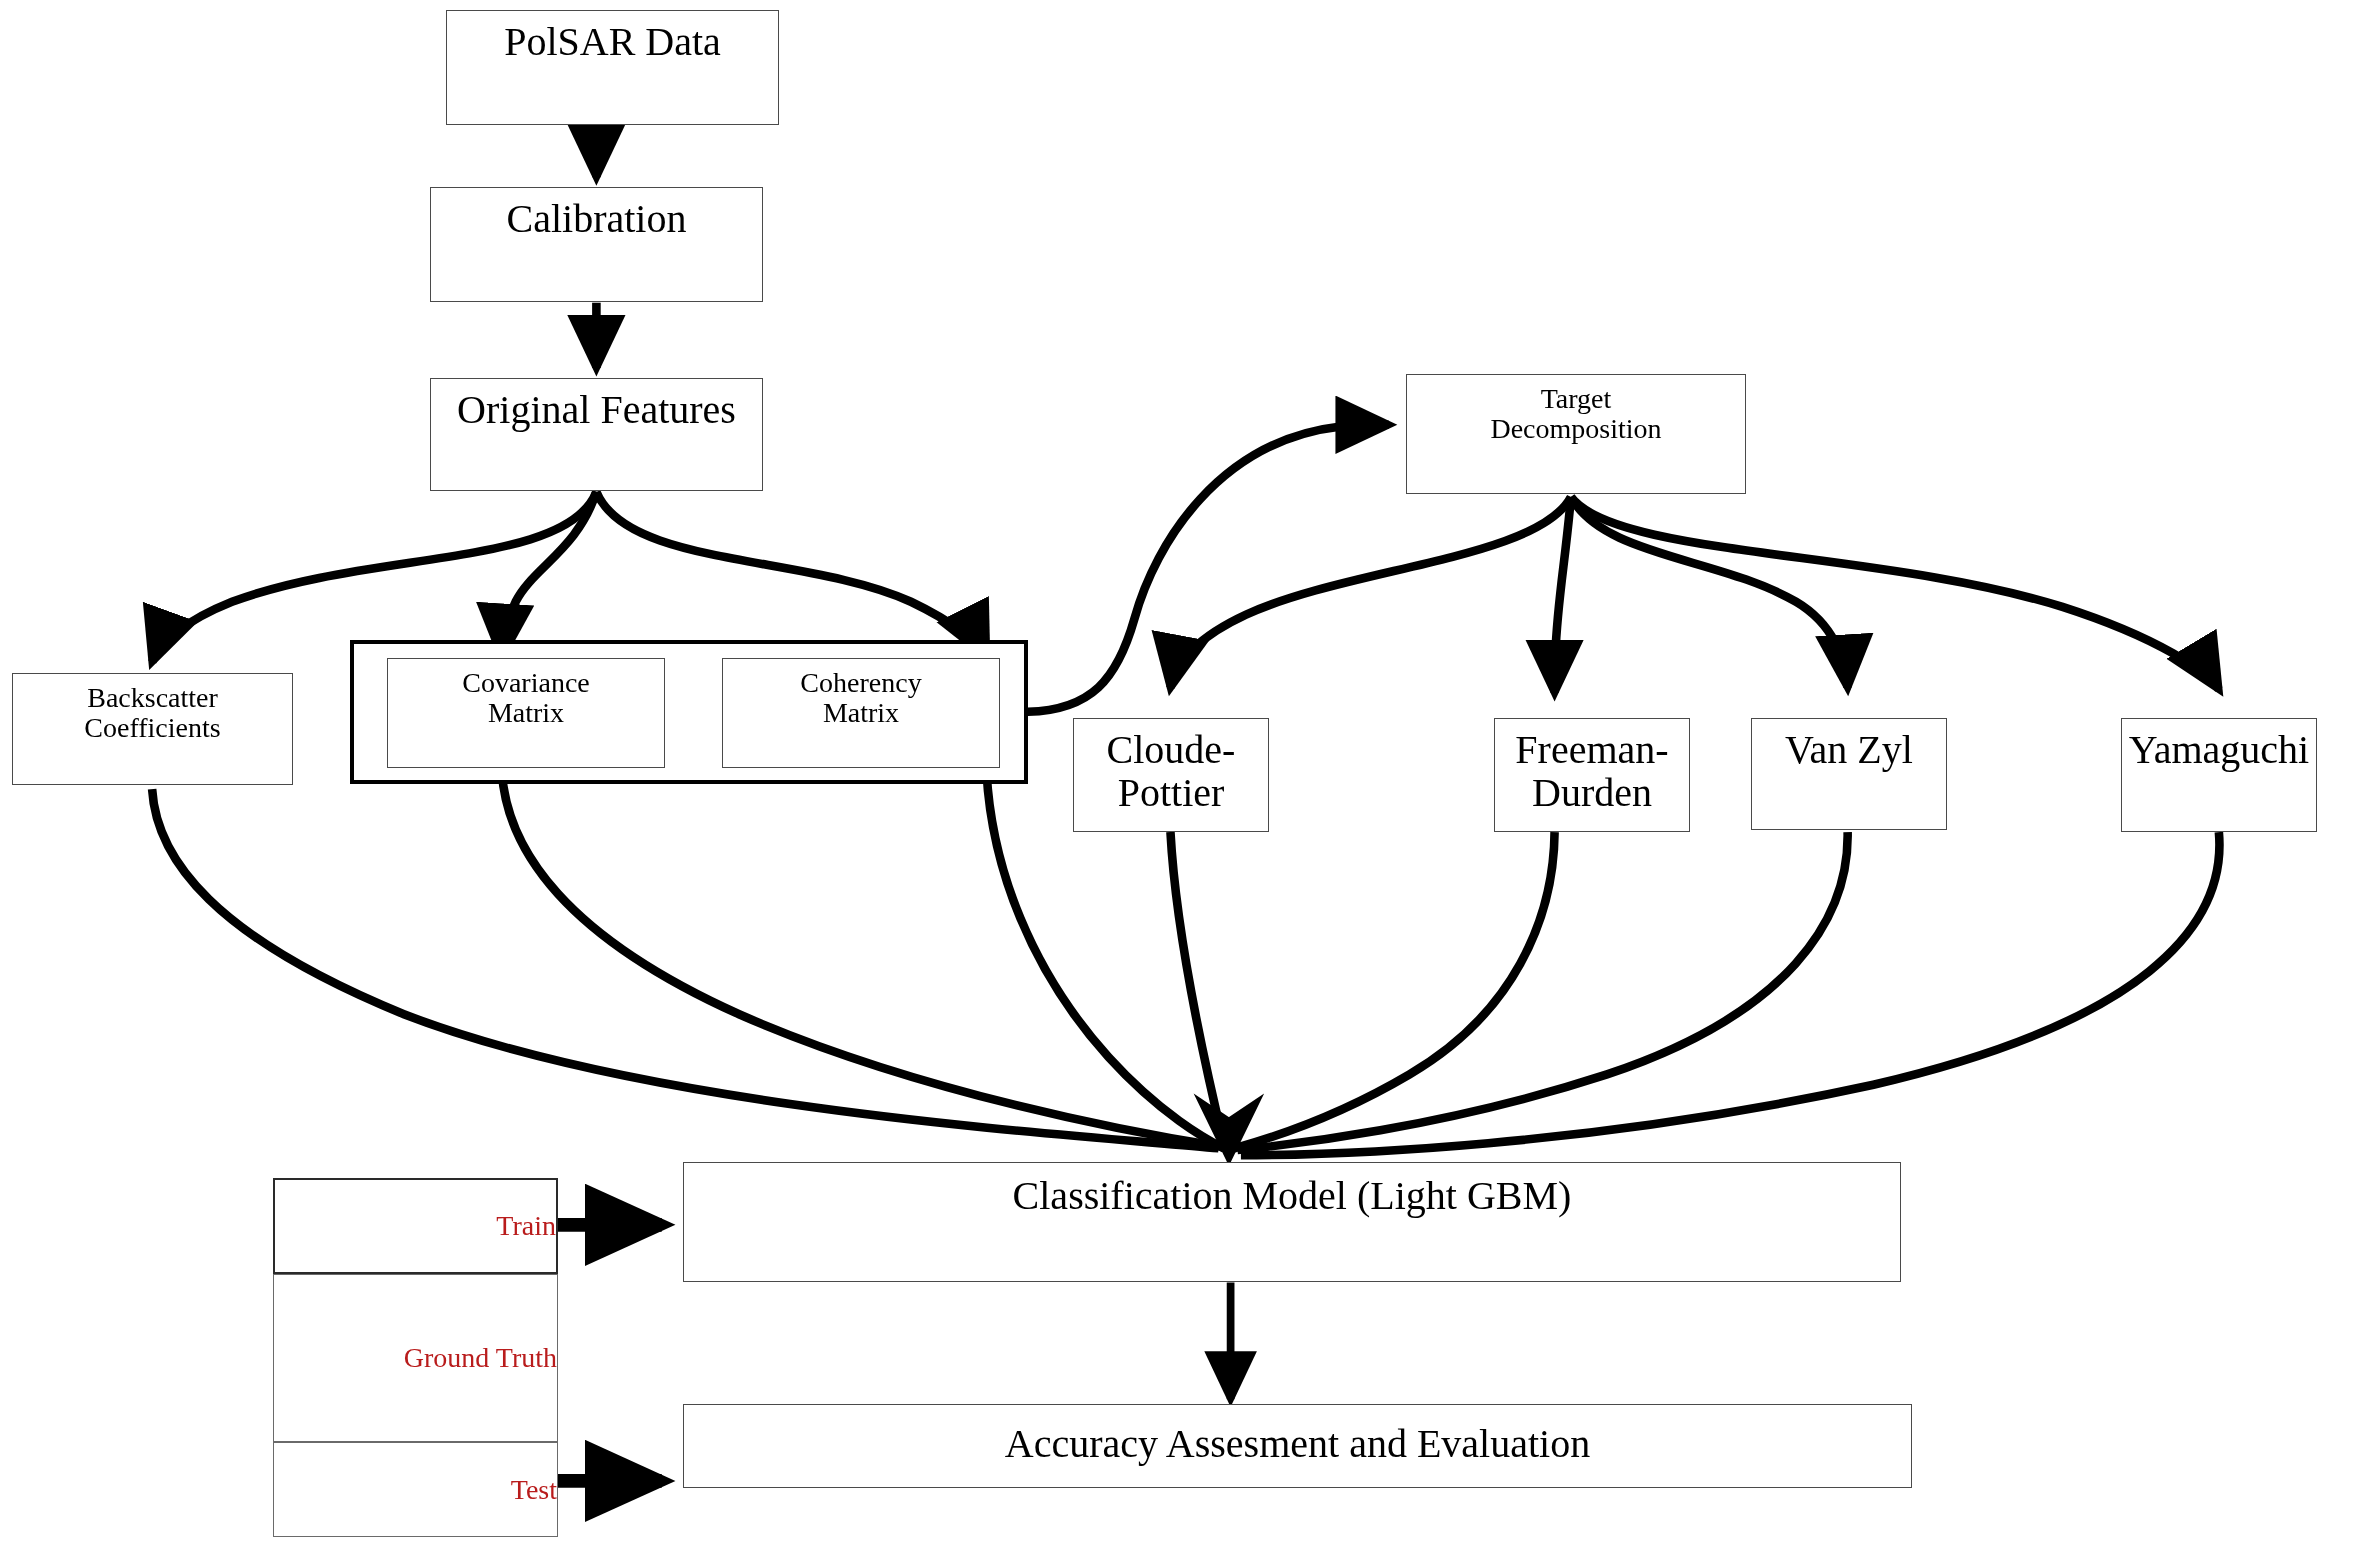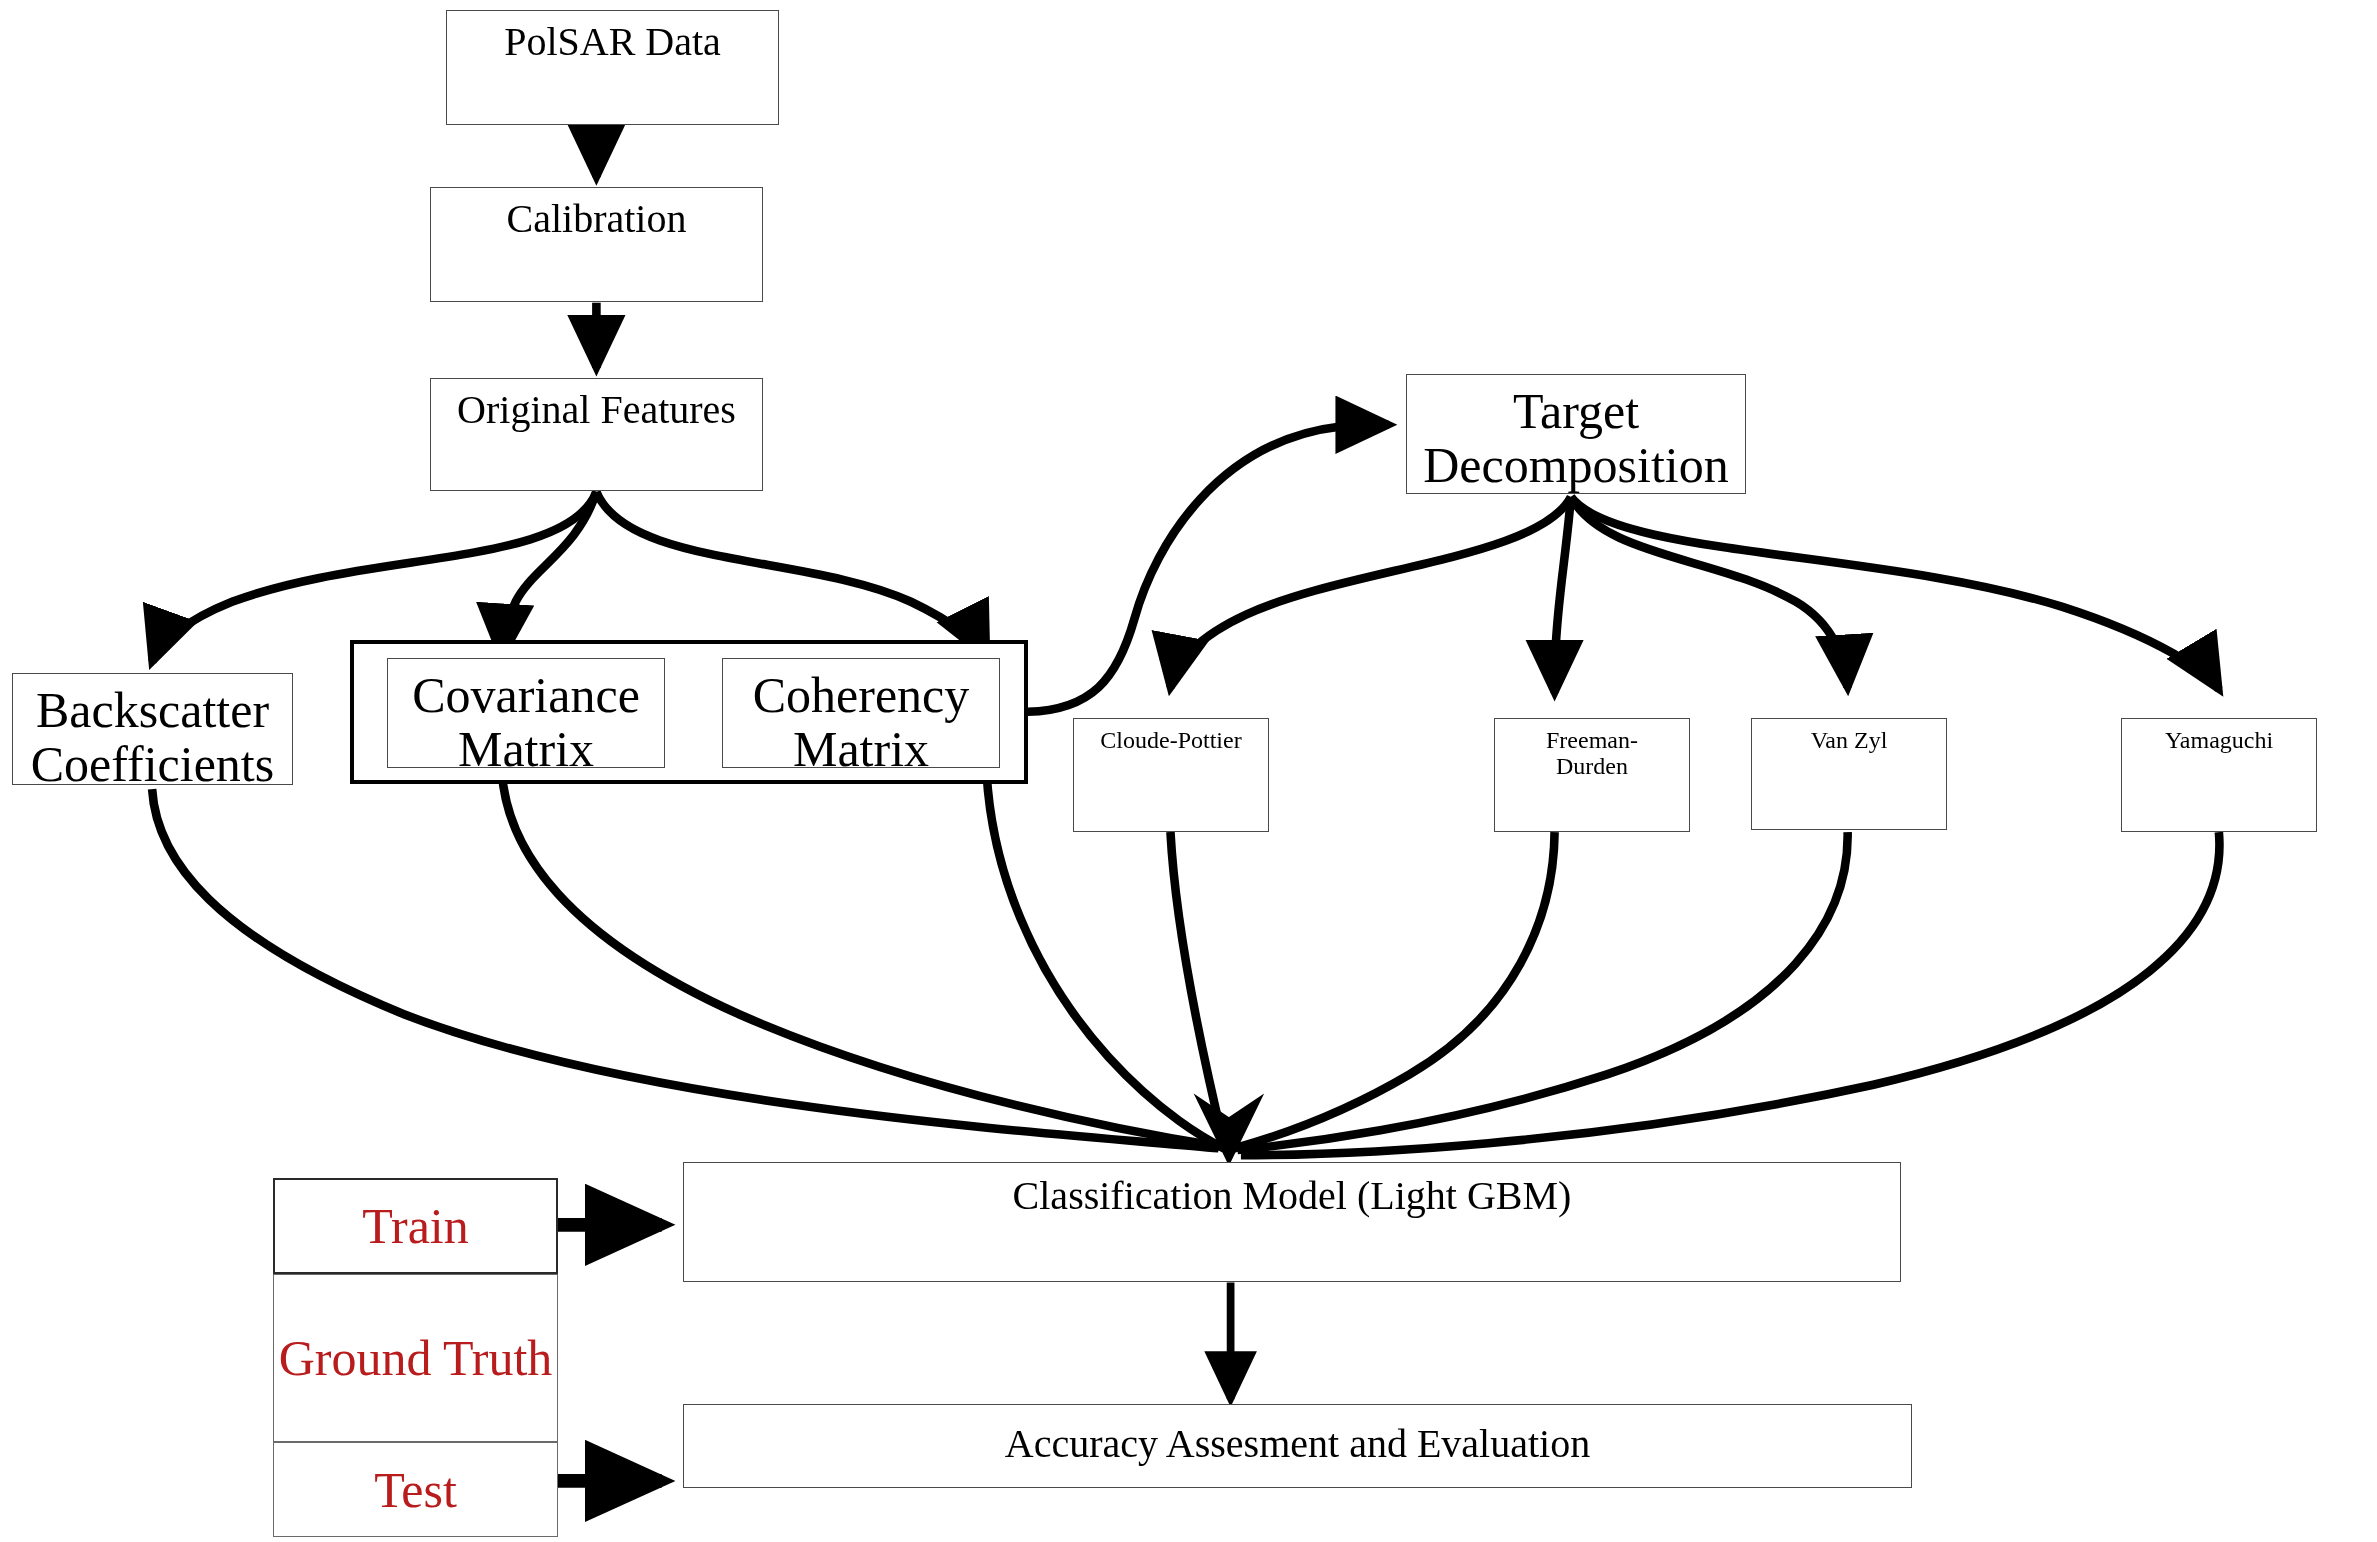--- a/index.html
+++ b/index.html
@@ -54,22 +54,22 @@
     border: 2.6px solid #2a2a2a;
   }
   svg.edges {
     position: absolute;
     left: 0;
     top: 0;
     width: 2377px;
     height: 1543px;
     pointer-events: none;
   }
-  .fs-42 { font-size: 24px; }
-  .fs-44 { font-size: 50px; }
+  .fs-42 { font-size: 40px; }
+  .fs-44 { font-size: 28px; justify-content: flex-end; }
   .fs-46 { font-size: 40px; }
 </style>
 </head>
 <body>
 
 <div id="canvas">
 
   <svg class="edges" viewBox="0 0 2766 1795" xmlns="http://www.w3.org/2000/svg">
     <defs>
       <marker id="arrow" markerWidth="9" markerHeight="9" refX="6.2" refY="3.4" orient="auto" markerUnits="strokeWidth">

